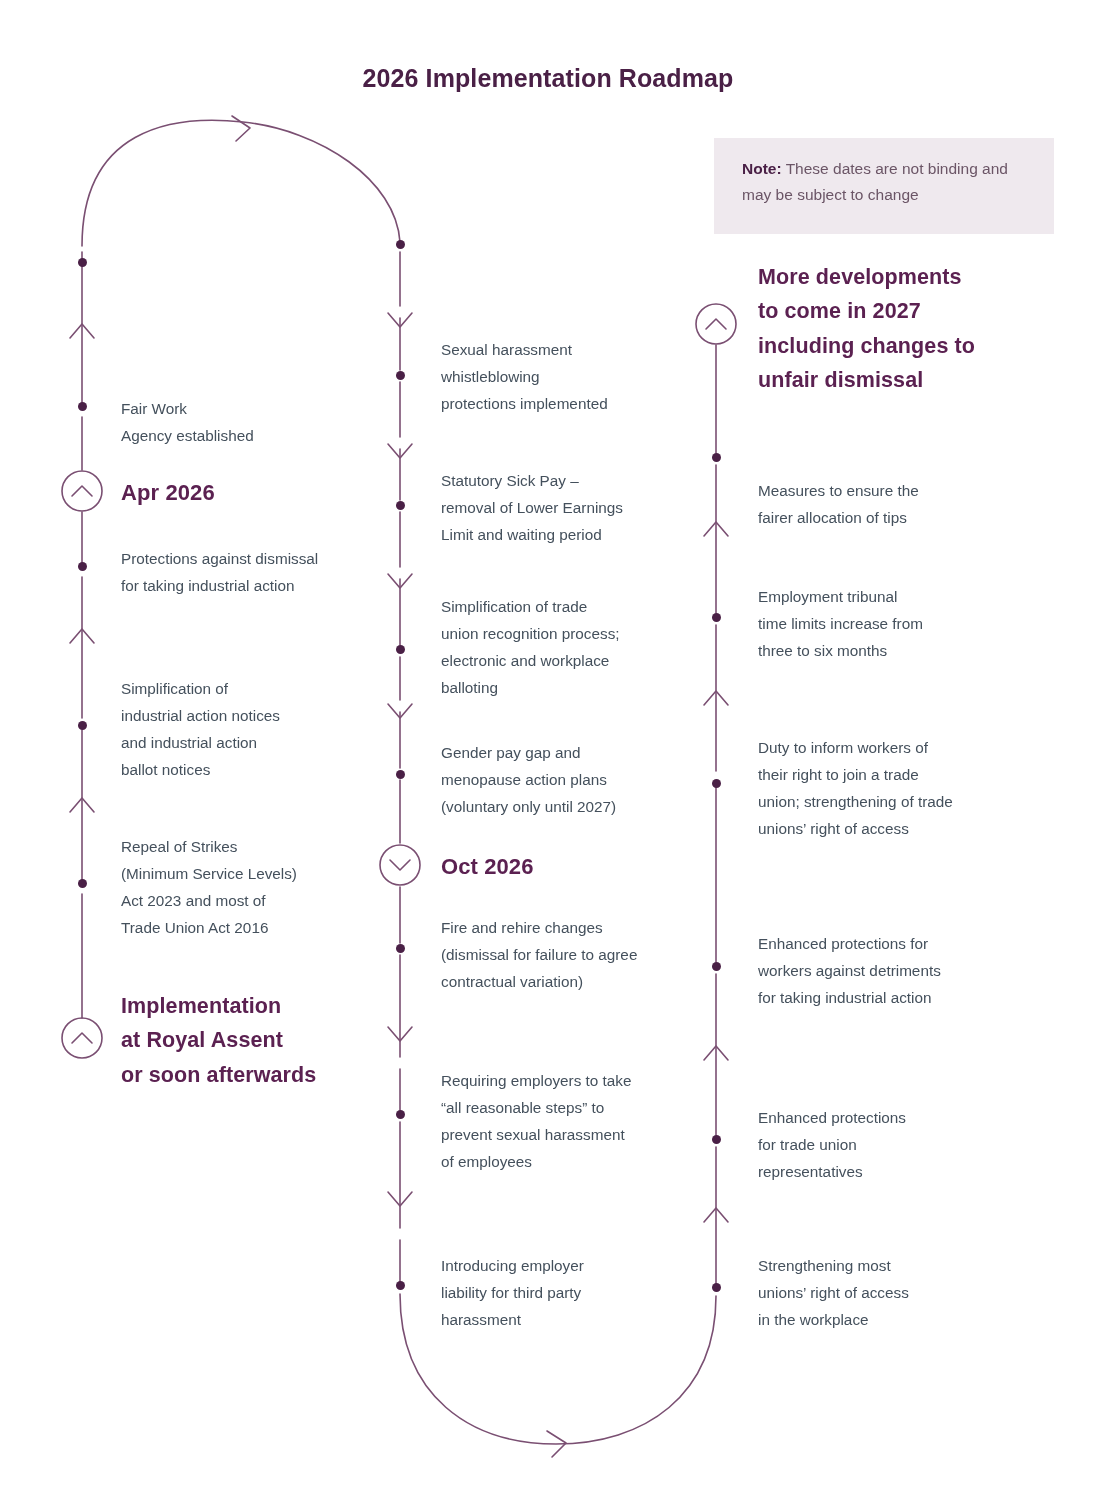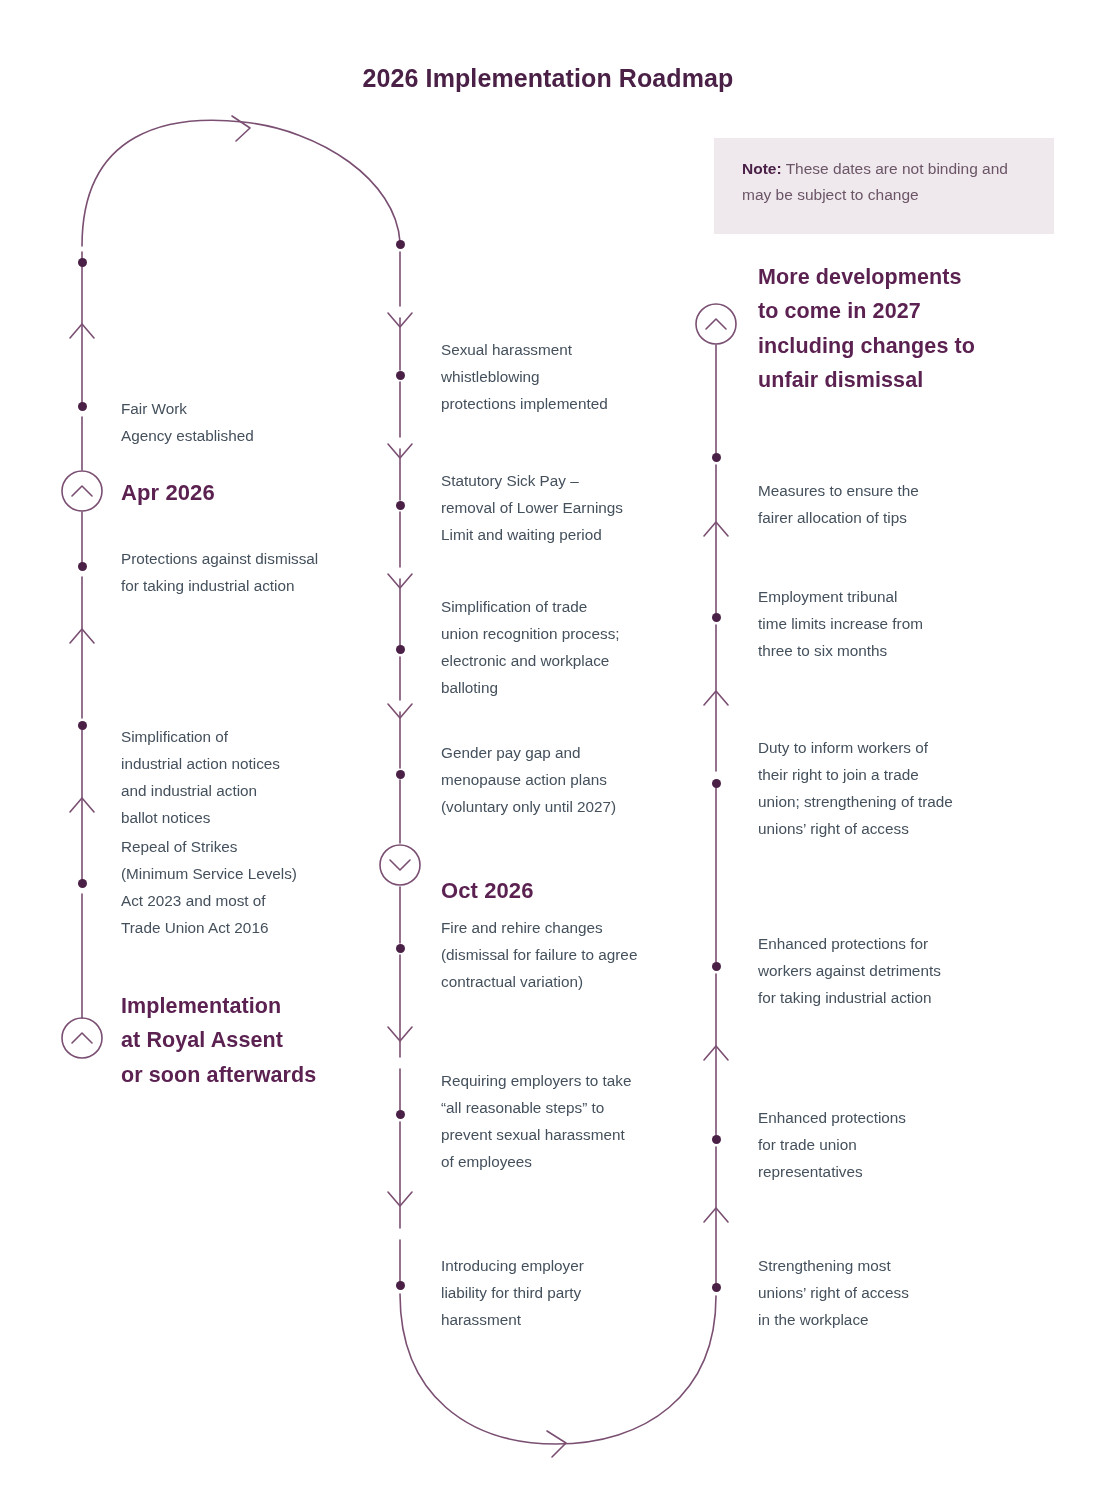--- a/index.html
+++ b/index.html
@@ -188,21 +188,21 @@
   <div class="dot" style="left:712px; top:779px;"></div>
   <div class="dot" style="left:712px; top:962px;"></div>
   <div class="dot" style="left:712px; top:1135px;"></div>
   <div class="dot" style="left:712px; top:1283px;"></div>
 
   <div class="item" style="left:121px; top:385px; width:262px; white-space:pre-line;margin-top:10px;">Fair Work
 Agency established</div>
   <div class="milestone" style="left:121px; top:477px; white-space:pre-line;">Apr 2026</div>
   <div class="item" style="left:121px; top:545px; width:266px; white-space:pre-line;">Protections against dismissal
 for taking industrial action</div>
-  <div class="item" style="left:121px; top:675px; width:266px; white-space:pre-line;margin-top:48px;">Simplification of
+  <div class="item" style="left:121px; top:675px; width:266px; white-space:pre-line;">Simplification of
 industrial action notices
 and industrial action
 ballot notices</div>
   <div class="item" style="left:121px; top:833px; width:266px; white-space:pre-line;">Repeal of Strikes
 (Minimum Service Levels)
 Act 2023 and most of
 Trade Union Act 2016</div>
   <div class="big-heading" style="left:121px; top:989px; width:270px; white-space:pre-line;">Implementation
 at Royal Assent
 or soon afterwards</div>
@@ -213,21 +213,21 @@
   <div class="item" style="left:441px; top:467px; width:252px; white-space:pre-line;">Statutory Sick Pay –
 removal of Lower Earnings
 Limit and waiting period</div>
   <div class="item" style="left:441px; top:593px; width:252px; white-space:pre-line;">Simplification of trade
 union recognition process;
 electronic and workplace
 balloting</div>
   <div class="item" style="left:441px; top:739px; width:252px; white-space:pre-line;">Gender pay gap and
 menopause action plans
 (voluntary only until 2027)</div>
-  <div class="milestone" style="left:441px; top:875px; white-space:pre-line;">Oct 2026</div>
+  <div class="milestone" style="left:441px; top:851px; white-space:pre-line;">Oct 2026</div>
   <div class="item" style="left:441px; top:914px; width:252px; white-space:pre-line;">Fire and rehire changes
 (dismissal for failure to agree
 contractual variation)</div>
   <div class="item" style="left:441px; top:1067px; width:252px; white-space:pre-line;">Requiring employers to take
 “all reasonable steps” to
 prevent sexual harassment
 of employees</div>
   <div class="item" style="left:441px; top:1252px; width:252px; white-space:pre-line;">Introducing employer
 liability for third party
 harassment</div>

